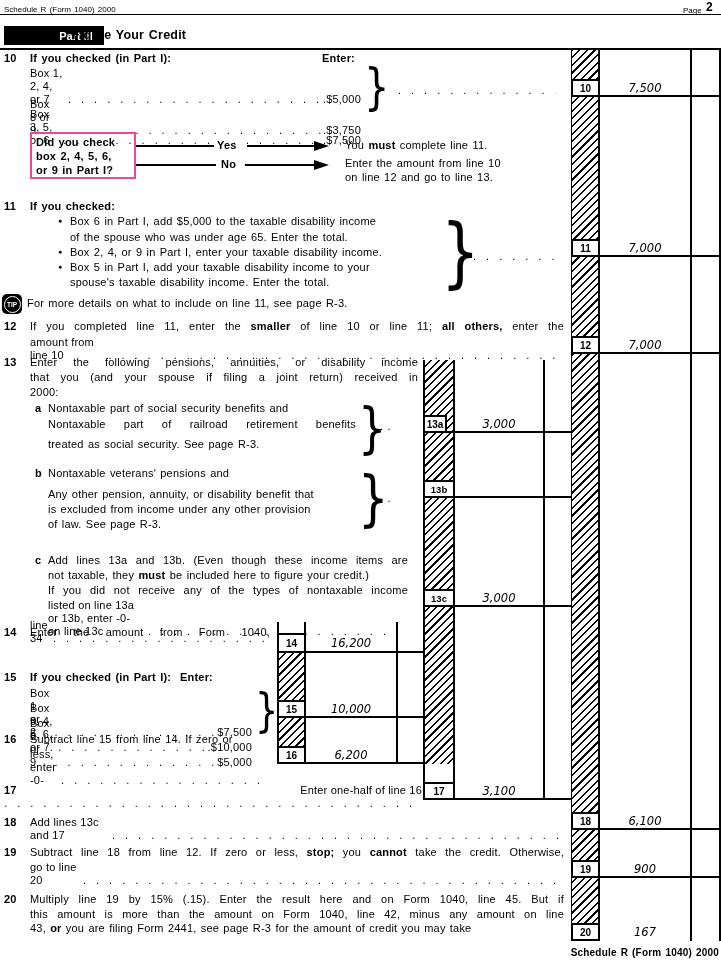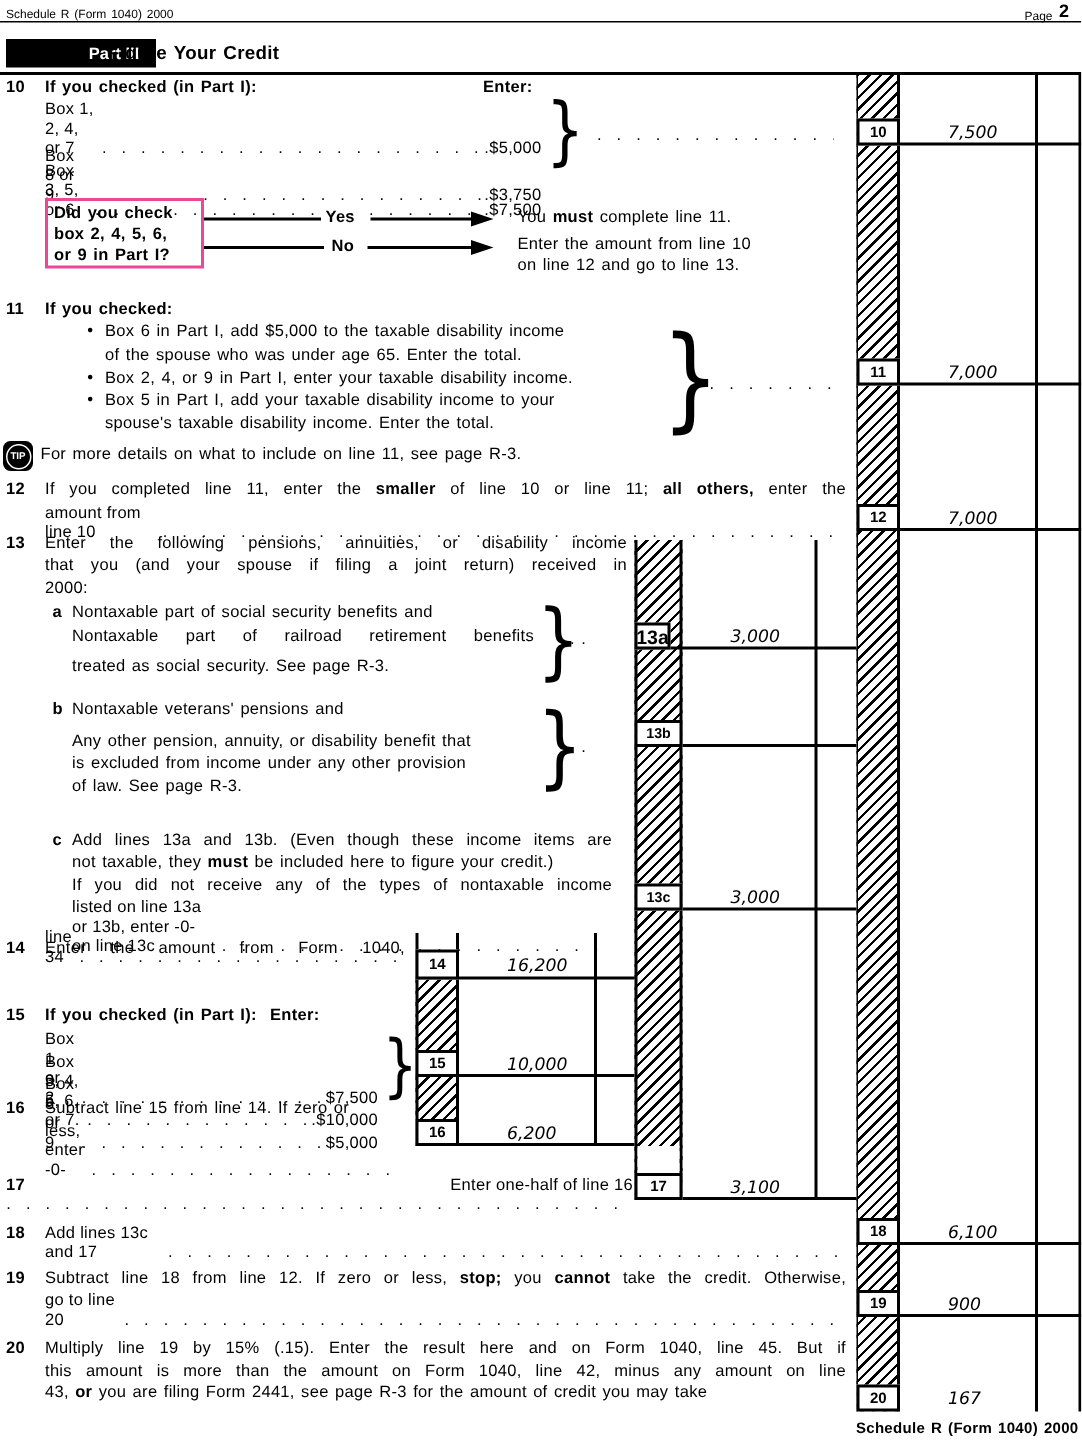--- a/index.html
+++ b/index.html
@@ -7,21 +7,21 @@
         font-family:"Liberation Sans",sans-serif;overflow:hidden;}
   .t{position:absolute;font-size:11px;line-height:13px;white-space:nowrap;letter-spacing:.2px;word-spacing:1px;}
   .b{font-weight:bold;}
   .sm{font-size:8px;letter-spacing:0;}
   .jw{white-space:normal;text-align:justify;text-align-last:justify;}
   .hl,.vl{position:absolute;background:#000;}
   .hatch{position:absolute;background:repeating-linear-gradient(135deg,#000 0,#000 1.6px,#fff 1.6px,#fff 5.4px);}
   .white{position:absolute;background:#fff;}
   .nbox{position:absolute;box-sizing:border-box;background:#fff;border:2px solid #000;
         font-weight:bold;font-size:10px;display:flex;align-items:center;justify-content:center;letter-spacing:0;}
-  .amt{position:absolute;font-style:italic;font-size:11.5px;text-align:left;font-family:"DejaVu Sans",sans-serif;margin-left:32px;}
+  .amt{position:absolute;font-style:italic;font-size:11.5px;text-align:center;font-family:"DejaVu Sans",sans-serif;}
   .row{position:absolute;display:flex;align-items:flex-end;font-size:11px;line-height:13px;letter-spacing:.2px;}
   .dots{flex:1 1 auto;overflow:hidden;white-space:nowrap;letter-spacing:10px;padding-left:5px;font-weight:normal;}
   .leader-abs{position:absolute;overflow:hidden;white-space:nowrap;letter-spacing:10px;font-size:11px;height:14px;}
   .brace{position:absolute;font-family:"DejaVu Sans",sans-serif;font-weight:400;transform:scaleX(.8);transform-origin:left center;}
   .ah{position:absolute;width:0;height:0;border-left:15px solid #000;border-top:5px solid transparent;border-bottom:5px solid transparent;}
   .badge{position:absolute;background:#000;color:#fff;font-weight:bold;font-size:11px;
          display:flex;align-items:center;justify-content:center;padding-left:44px;}
   .bullet{position:absolute;font-size:7px;}
   #tipicon{position:absolute;left:2px;top:294px;width:20px;height:20px;background:#000;border-radius:5px;}
   #tipicon .ring{position:absolute;left:1.5px;top:1.5px;right:1.5px;bottom:1.5px;border:1.5px solid #fff;border-radius:50%;
@@ -66,21 +66,21 @@
 
   <div class="hatch" style="left:423px;top:360px;width:32px;height:440px;"></div>
   <div class="vl" style="left:423px;top:360px;width:2px;height:440px;"></div>
   <div class="vl" style="left:453px;top:360px;width:2px;height:440px;"></div>
   <div class="vl" style="left:543px;top:360px;width:2px;height:440px;"></div>
   <div class="white" style="left:425px;top:764px;width:28px;height:20px;"></div>
   <div class="hl" style="left:423px;top:431px;width:148px;height:2px;"></div>
   <div class="hl" style="left:423px;top:496px;width:148px;height:2px;"></div>
   <div class="hl" style="left:423px;top:605px;width:148px;height:2px;"></div>
   <div class="hl" style="left:423px;top:798px;width:148px;height:2px;"></div>
-  <div class="nbox" style="left:423px;top:415px;width:24px;height:18px;font-size:13px;">13a</div>
+  <div class="nbox" style="left:423px;top:415px;width:24px;height:18px;font-size:10px;">13a</div>
   <div class="nbox" style="left:423px;top:480px;width:32px;height:18px;font-size:9.5px;">13b</div>
   <div class="nbox" style="left:423px;top:589px;width:32px;height:18px;font-size:9.5px;">13c</div>
   <div class="nbox" style="left:423px;top:782px;width:32px;height:18px;">17</div>
   <div class="amt" style="left:455px;top:417px;width:88px;">3,000</div>
   <div class="amt" style="left:455px;top:591px;width:88px;">3,000</div>
   <div class="amt" style="left:455px;top:784px;width:88px;">3,100</div>
 
   <div class="hatch" style="left:277px;top:653px;width:29px;height:47px;"></div>
   <div class="hatch" style="left:277px;top:718px;width:29px;height:28px;"></div>
   <div class="vl" style="left:277px;top:622px;width:2px;height:142px;"></div>

